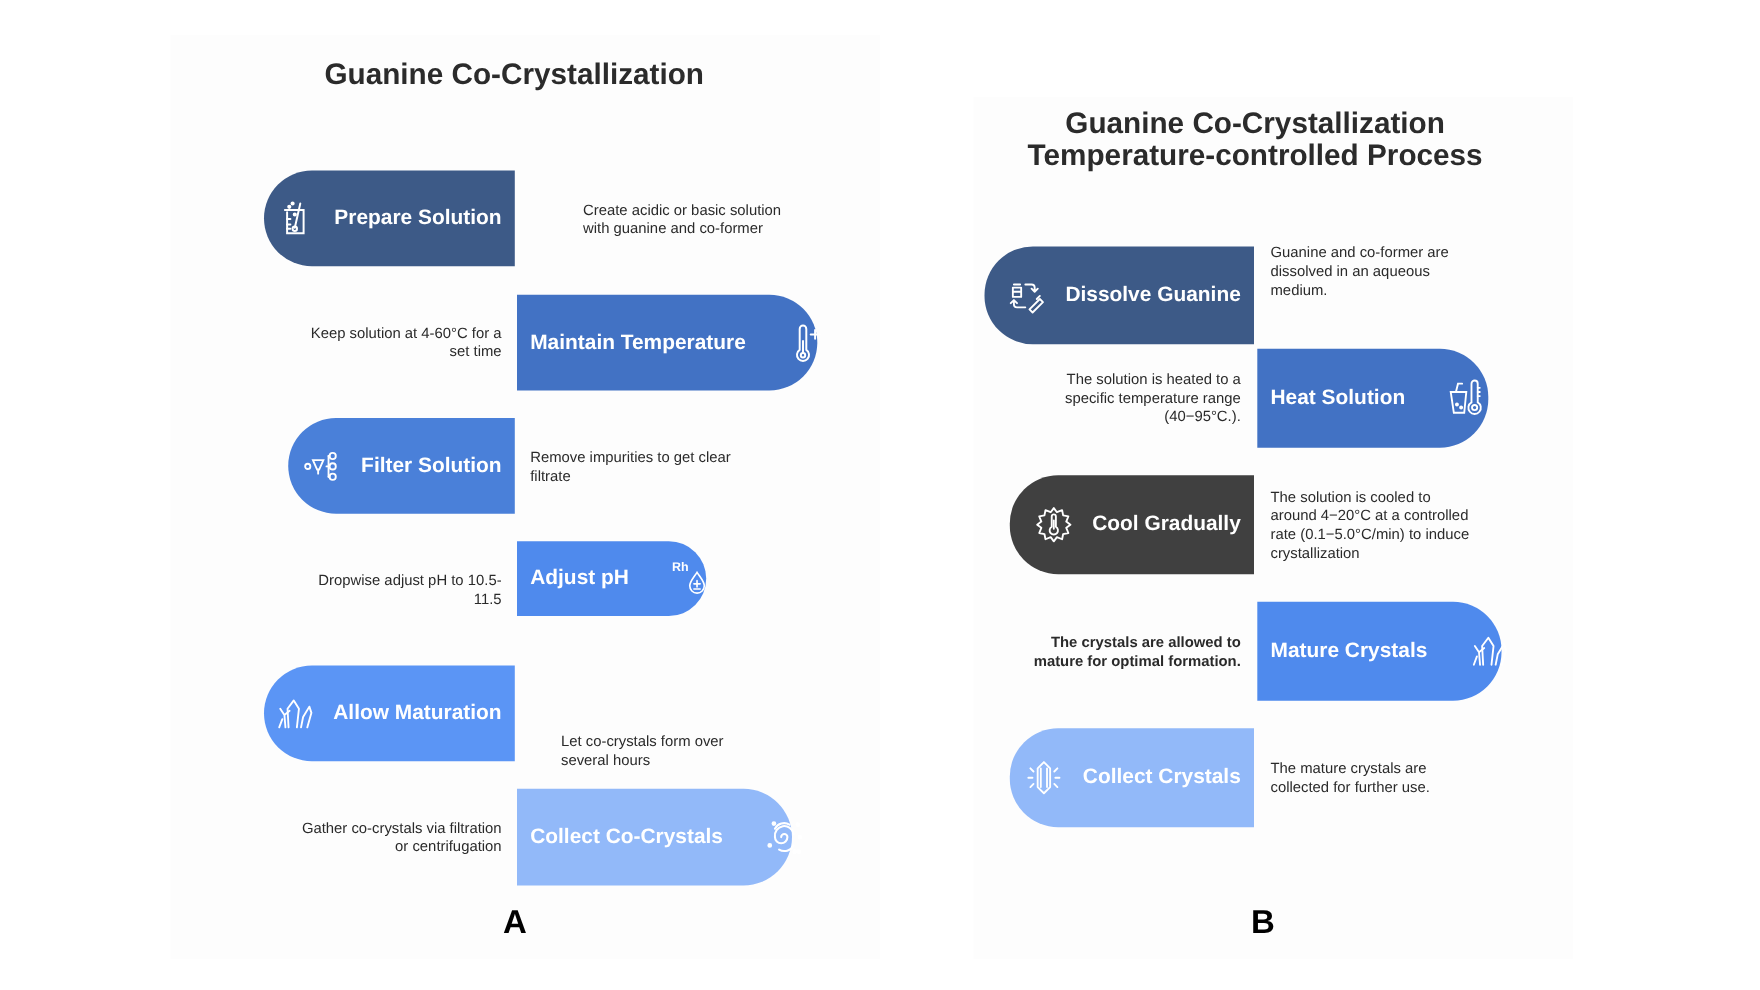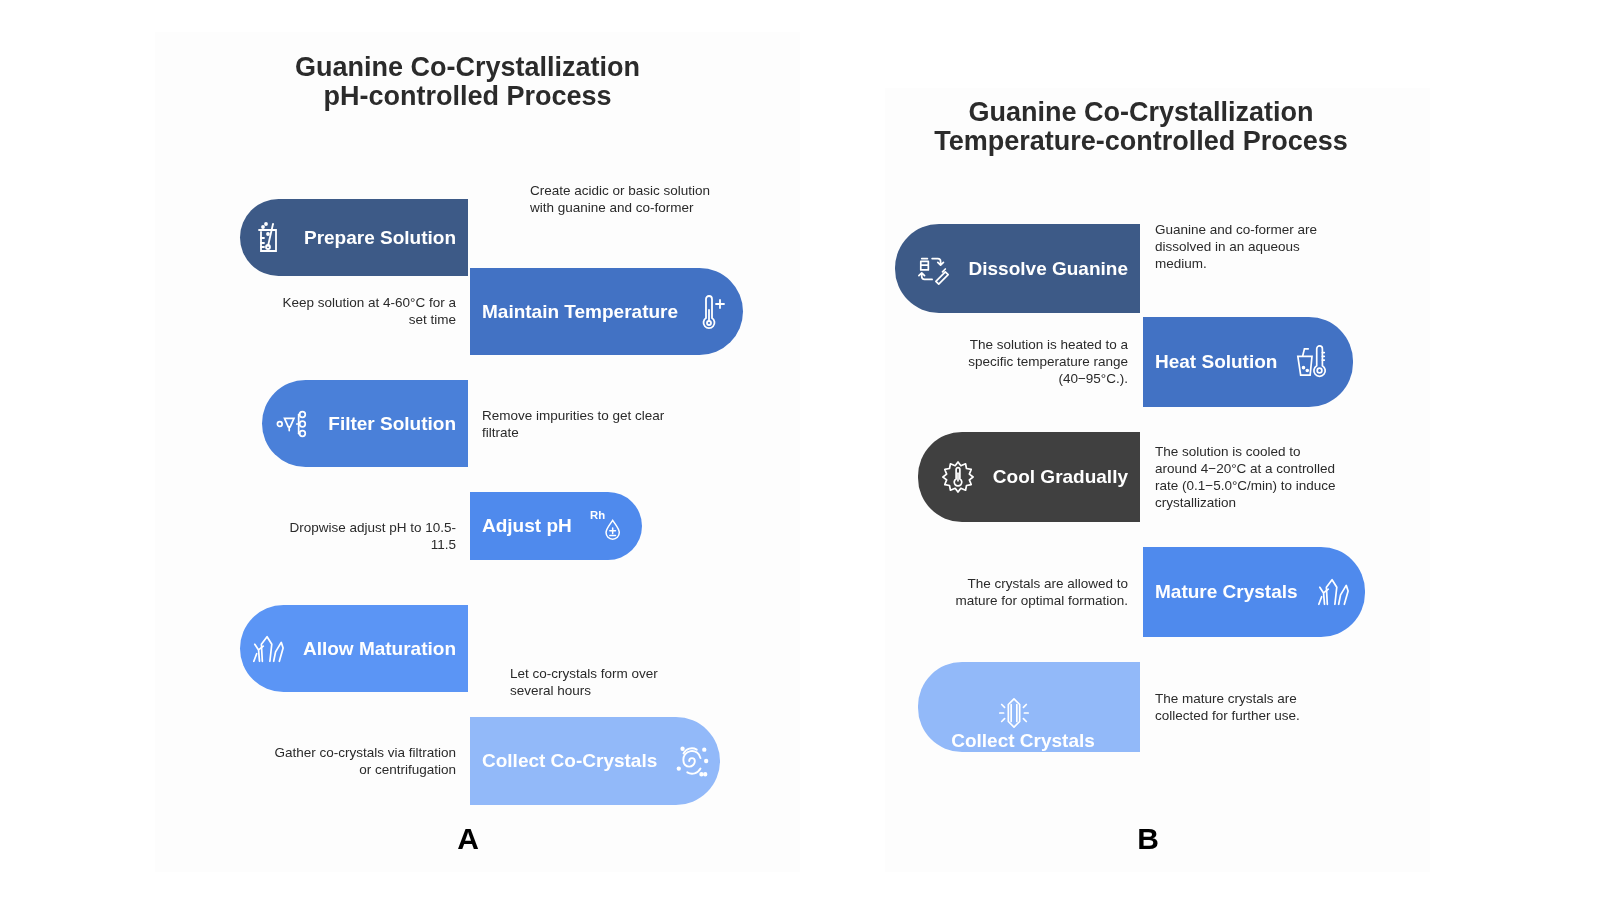--- a/index.html
+++ b/index.html
@@ -15,21 +15,21 @@
   .title {
     position: absolute; text-align: center; font-weight: bold;
     font-size: 27px; line-height: 29px; color: #2b2b2b;
   }
   .title span { display: block; }
   .pill {
     position: absolute; display: flex; align-items: center; color: #fff;
     font-size: 19px; font-weight: bold; box-sizing: border-box;
   }
   .pill.left { border-radius: 44px 0 0 44px; justify-content: flex-end; padding-right: 12px; }
-  .pill.right { border-radius: 0 44px 44px 0; justify-content: flex-start; padding-left: 12px; }
+  .pill.right { border-radius: 0 44px 44px 0; justify-content: flex-start; padding-left: 12px; gap: 21px; }
   .pill .icon { width: 34px; height: 34px; flex: 0 0 34px; display: flex; align-items: center; justify-content: center; }
   .pill.left .icon { margin-right: 18px; }
   .pill.right .icon { margin-left: 18px; }
   .pill .label { white-space: nowrap; font-weight: 600; }
   .desc {
     position: absolute; font-size: 13.5px; line-height: 17px; color: #2a2a2a;
   }
   .desc.r { text-align: left; }
   .desc.l { text-align: right; }
   .panel-label {
@@ -37,24 +37,23 @@
     transform: translateX(-50%);
   }
   svg { display: block; }
 </style>
 </head>
 <body>
 
 <div class="panel panel-a"></div>
 <div class="title" style="left:255px; top:53px; width:425px;">
   <span>Guanine Co-Crystallization</span>
-  <span>pH-controlled Process</span>
-</div>
-
-<div class="pill left" style="left:240px; top:155px; width:228px; height:77px; background:#3d5a87;margin-top:44px;">
+</div>
+
+<div class="pill left" style="left:240px; top:155px; width:228px; height:87px; background:#3d5a87;">
   <span class="icon">
     <svg width="30" height="34" viewBox="0 0 30 34" fill="none" stroke="#fff" stroke-width="1.8" stroke-linecap="round">
       <path d="M5 9 H22 V30 H7 V11"></path>
         <path d="M7 17 H10 M7 22 H10 M7 26 H10"></path>
       <path d="M19 3 L14 25"></path>
         <circle cx="14" cy="26" r="2"></circle>
       <circle cx="12" cy="3" r="1" fill="#fff"></circle>
         <circle cx="9" cy="6" r="1" fill="#fff"></circle>
         <circle cx="14" cy="13" r="1" fill="#fff"></circle>
     </svg>
@@ -216,26 +215,26 @@
 <div class="pill right" style="left:1143px; top:547px; width:222px; height:90px; background:#4f8aed;">
   <span class="label">Mature Crystals</span>
   <span class="icon">
     <svg width="36" height="34" viewBox="0 0 36 34" fill="none" stroke="#fff" stroke-width="1.8" stroke-linecap="round" stroke-linejoin="round">
       <path d="M3 30 L6 22 M9 30 L8 18 L4 12 M8 18 L13 14"></path>
       <path d="M12 30 L11 12 L17 4 L22 12 L20 30"></path>
       <path d="M24 30 L26 20 L32 10 L34 16 L30 30"></path>
     </svg>
   </span>
 </div>
-<div class="desc l" style="left:900px; top:575px; width:228px;">
+<div class="desc l" style="left:900px; top:575px; width:228px;font-weight:bold;">
   <div>The crystals are allowed to</div>
   <div>mature for optimal formation.</div>
 </div>
 
-<div class="pill left" style="left:918px; top:662px; width:222px; height:90px; background:#92b9f9;flex-direction:column;">
+<div class="pill left" style="left:918px; top:662px; width:222px; height:90px; background:#92b9f9;">
   <span class="icon">
     <svg width="36" height="36" viewBox="0 0 36 36" fill="none" stroke="#fff" stroke-width="1.8" stroke-linecap="round" stroke-linejoin="round">
       <path d="M18 3 L24 9 V27 L18 33 L12 27 V9 Z M15 9 V27 M21 9 V27"></path>
       <path d="M3 18 H7 M29 18 H33 M5 9 L8 12 M31 9 L28 12 M5 27 L8 24 M31 27 L28 24"></path>
     </svg>
   </span>
   <span class="label">Collect Crystals</span>
 </div>
 <div class="desc r" style="left:1155px; top:690px; width:240px;">
   <div>The mature crystals are</div>

